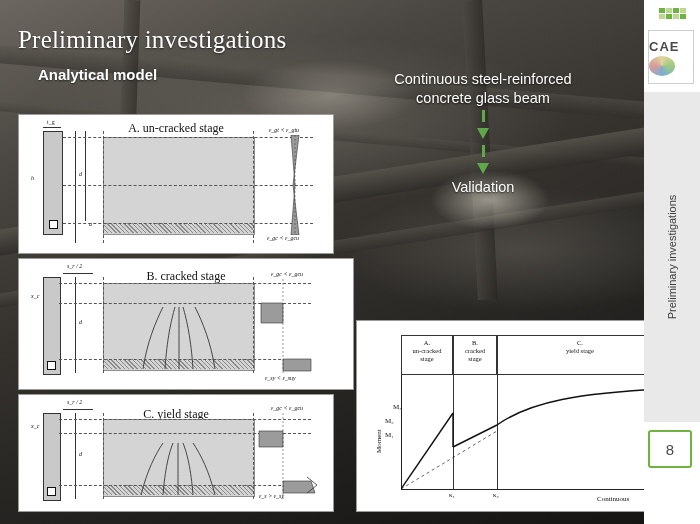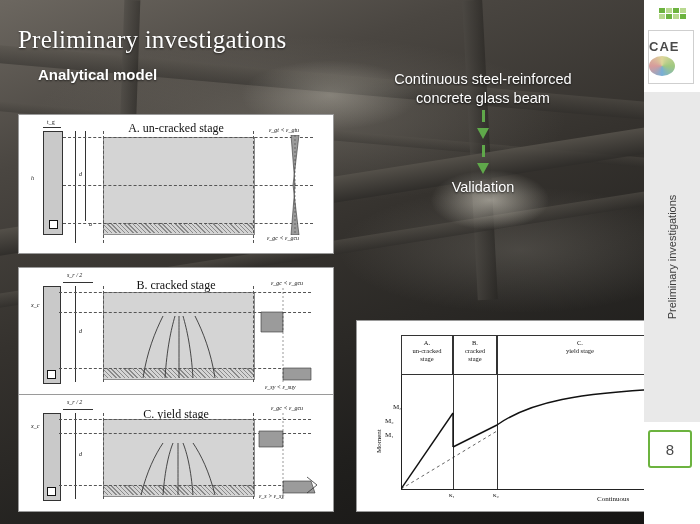--- a/index.html
+++ b/index.html
@@ -71,21 +71,21 @@
     border-left:6px solid transparent;border-right:6px solid transparent;
     border-top:11px solid #5fa84a;
   }
   .v-stem{width:3px;height:12px;background:#5fa84a;margin-top:2px;}
 
   
   .panel{
     position:absolute;background:#ffffff;border:1px solid #9a9a9a;
   }
   .p1{left:18px;top:114px;width:314px;height:138px;}
-  .p2{left:18px;top:267px;width:314px;height:130px;}
+  .p2{left:18px;top:258px;width:314px;height:130px;padding-left:20px;}
   .p3{left:18px;top:394px;width:314px;height:116px;}
   .p4{left:356px;top:320px;width:328px;height:190px;}
 
   .fig-cap{position:absolute;left:0;right:0;text-align:center;font-size:12px;color:#111;font-family:"Liberation Serif", serif;}
   .gbox{position:absolute;background:#d4d4d4;border:1px solid #8c8c8c;}
   .hatch{position:absolute;background:repeating-linear-gradient(45deg,#8a8a8a 0 1px,rgba(0,0,0,0) 1px 3px);}
   .dash-h{position:absolute;height:0;border-top:1px dashed #555;}
   .dash-v{position:absolute;width:0;border-left:1px dashed #555;}
   .solid-v{position:absolute;width:0;border-left:1px solid #333;}
   .solid-h{position:absolute;height:0;border-top:1px solid #333;}

